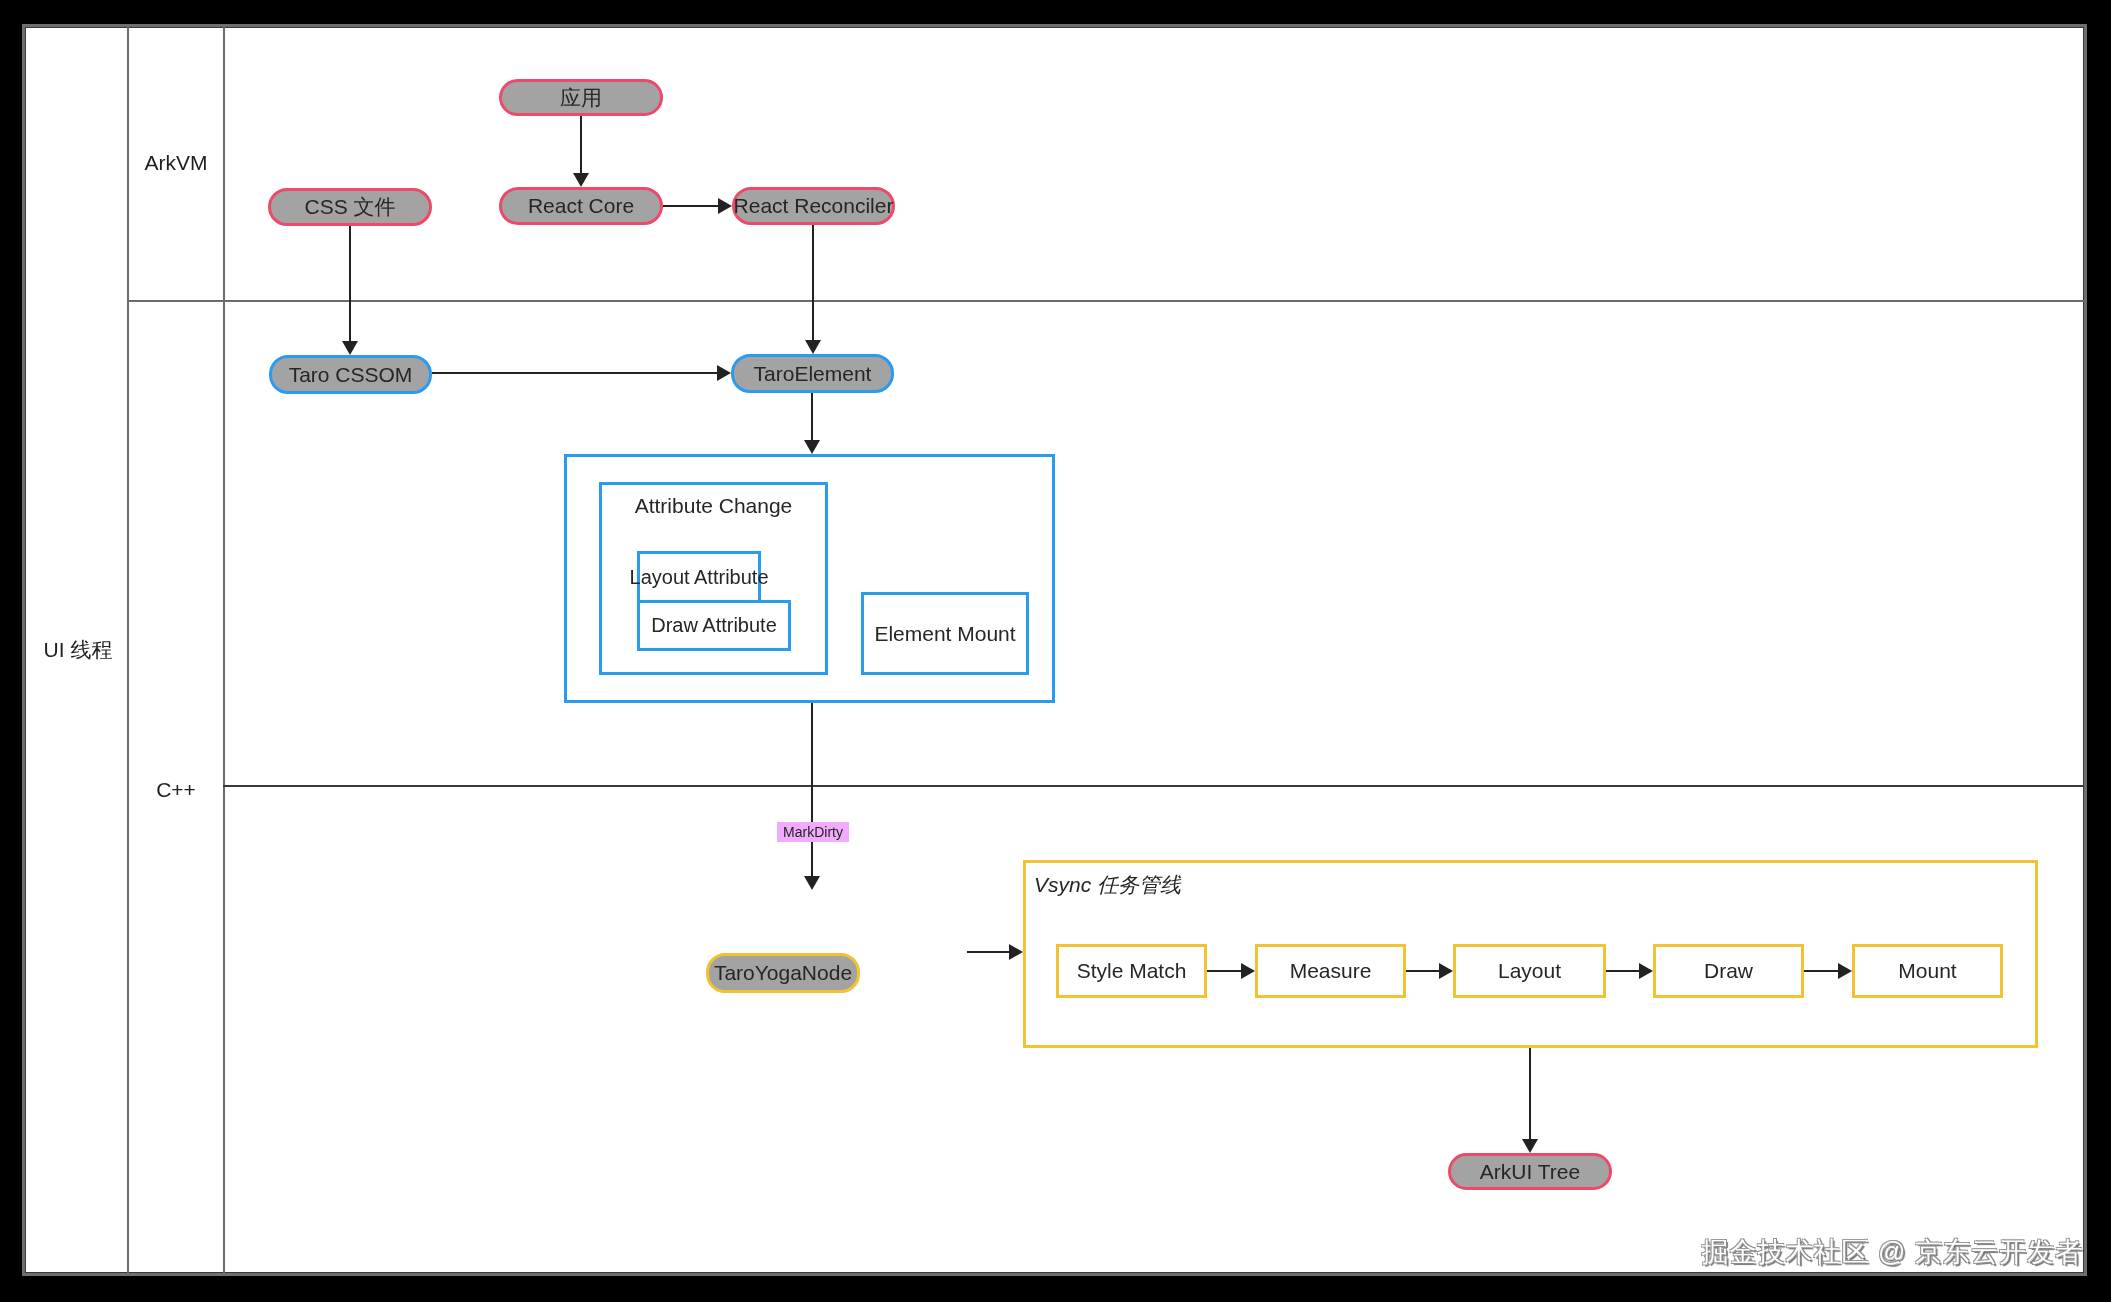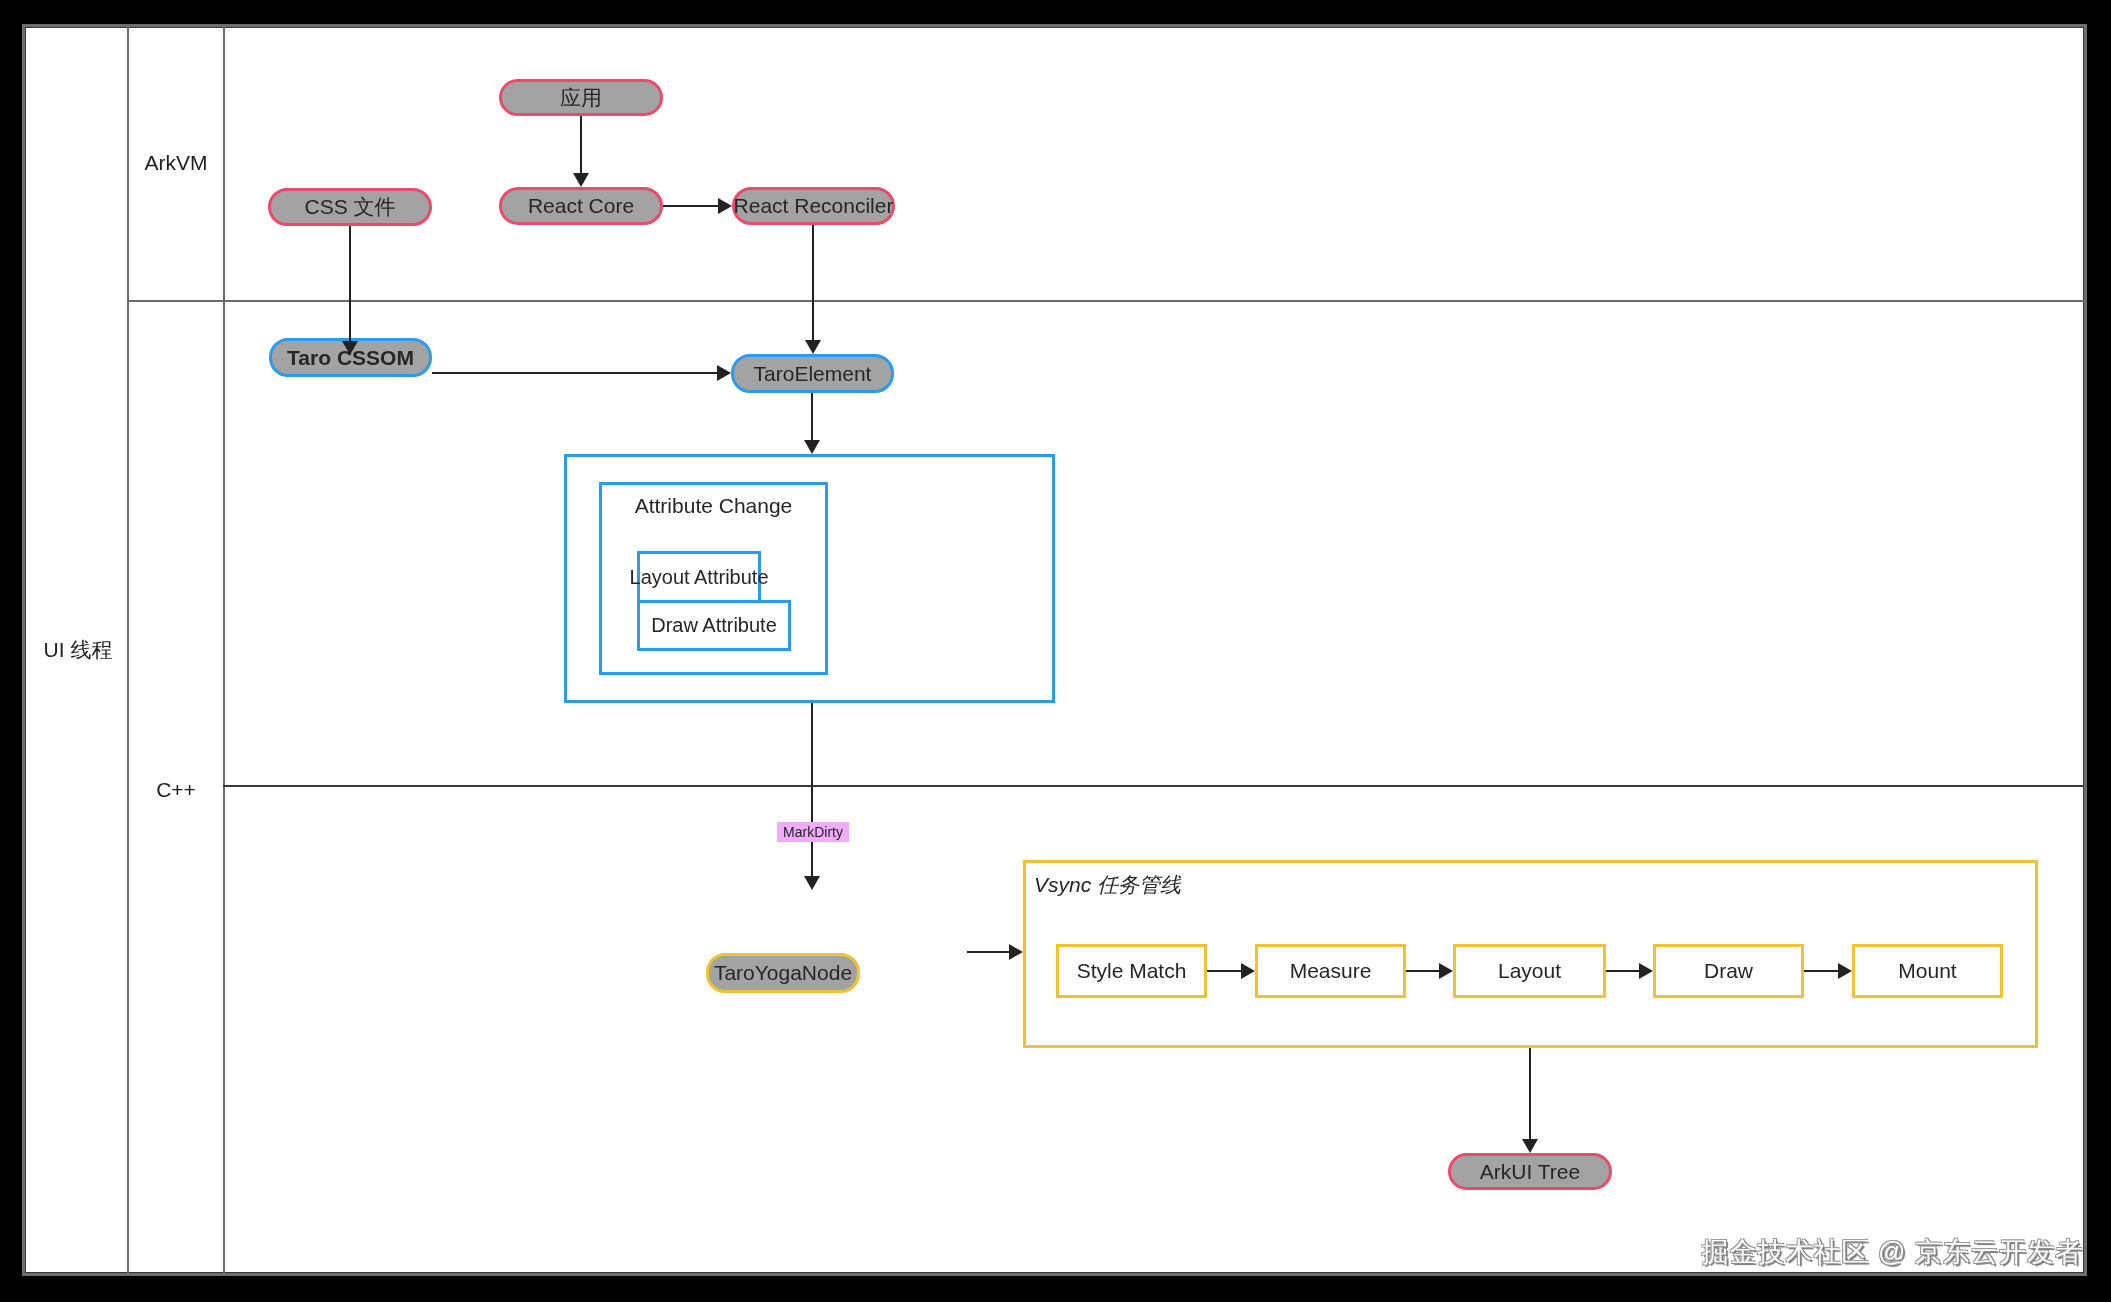--- a/index.html
+++ b/index.html
@@ -43,29 +43,30 @@
 
   <div class="lane-label" style="left:78px;top:650px;">UI 线程</div>
   <div class="lane-label" style="left:176px;top:163px;">ArkVM</div>
   <div class="lane-label" style="left:176px;top:790px;">C++</div>
 
   <div class="pill pink" style="left:499px;top:79px;width:164px;height:37px;">应用</div>
   <div class="pill pink" style="left:268px;top:188px;width:164px;height:38px;">CSS 文件</div>
   <div class="pill pink" style="left:499px;top:187px;width:164px;height:38px;">React Core</div>
   <div class="pill pink" style="left:732px;top:187px;width:163px;height:38px;">React Reconciler</div>
 
-  <div class="pill blue" style="left:269px;top:338px;width:163px;height:39px;font-weight:bold;">Taro CSSOM</div>
+  <div class="pill blue" style="left:269px;top:355px;width:163px;height:39px;">Taro CSSOM</div>
   <div class="pill blue" style="left:731px;top:354px;width:163px;height:39px;">TaroElement</div>
 
   <div class="container blue" style="left:564px;top:454px;width:491px;height:249px;"></div>
   <div class="container blue" style="left:599px;top:482px;width:229px;height:193px;">
     <div class="title" style="top:9px;">Attribute Change</div>
   </div>
   <div class="rect blue" style="left:637px;top:551px;width:124px;height:53px;font-size:20px;">Layout Attribute</div>
   <div class="rect blue" style="left:637px;top:600px;width:154px;height:51px;font-size:20px;">Draw Attribute</div>
+  <div class="rect blue" style="left:861px;top:592px;width:168px;height:83px;">Element Mount</div>
 
   <div class="pill yellow" style="left:706px;top:953px;width:154px;height:40px;">TaroYogaNode</div>
 
   <div class="container yellow" style="left:1023px;top:860px;width:1015px;height:188px;">
     <div class="title" style="top:8px;left:8px;right:auto;font-size:21px;">Vsync 任务管线</div>
   </div>
   <div class="rect yellow" style="left:1056px;top:944px;width:151px;height:54px;">Style Match</div>
   <div class="rect yellow" style="left:1255px;top:944px;width:151px;height:54px;">Measure</div>
   <div class="rect yellow" style="left:1453px;top:944px;width:153px;height:54px;">Layout</div>
   <div class="rect yellow" style="left:1653px;top:944px;width:151px;height:54px;">Draw</div>

